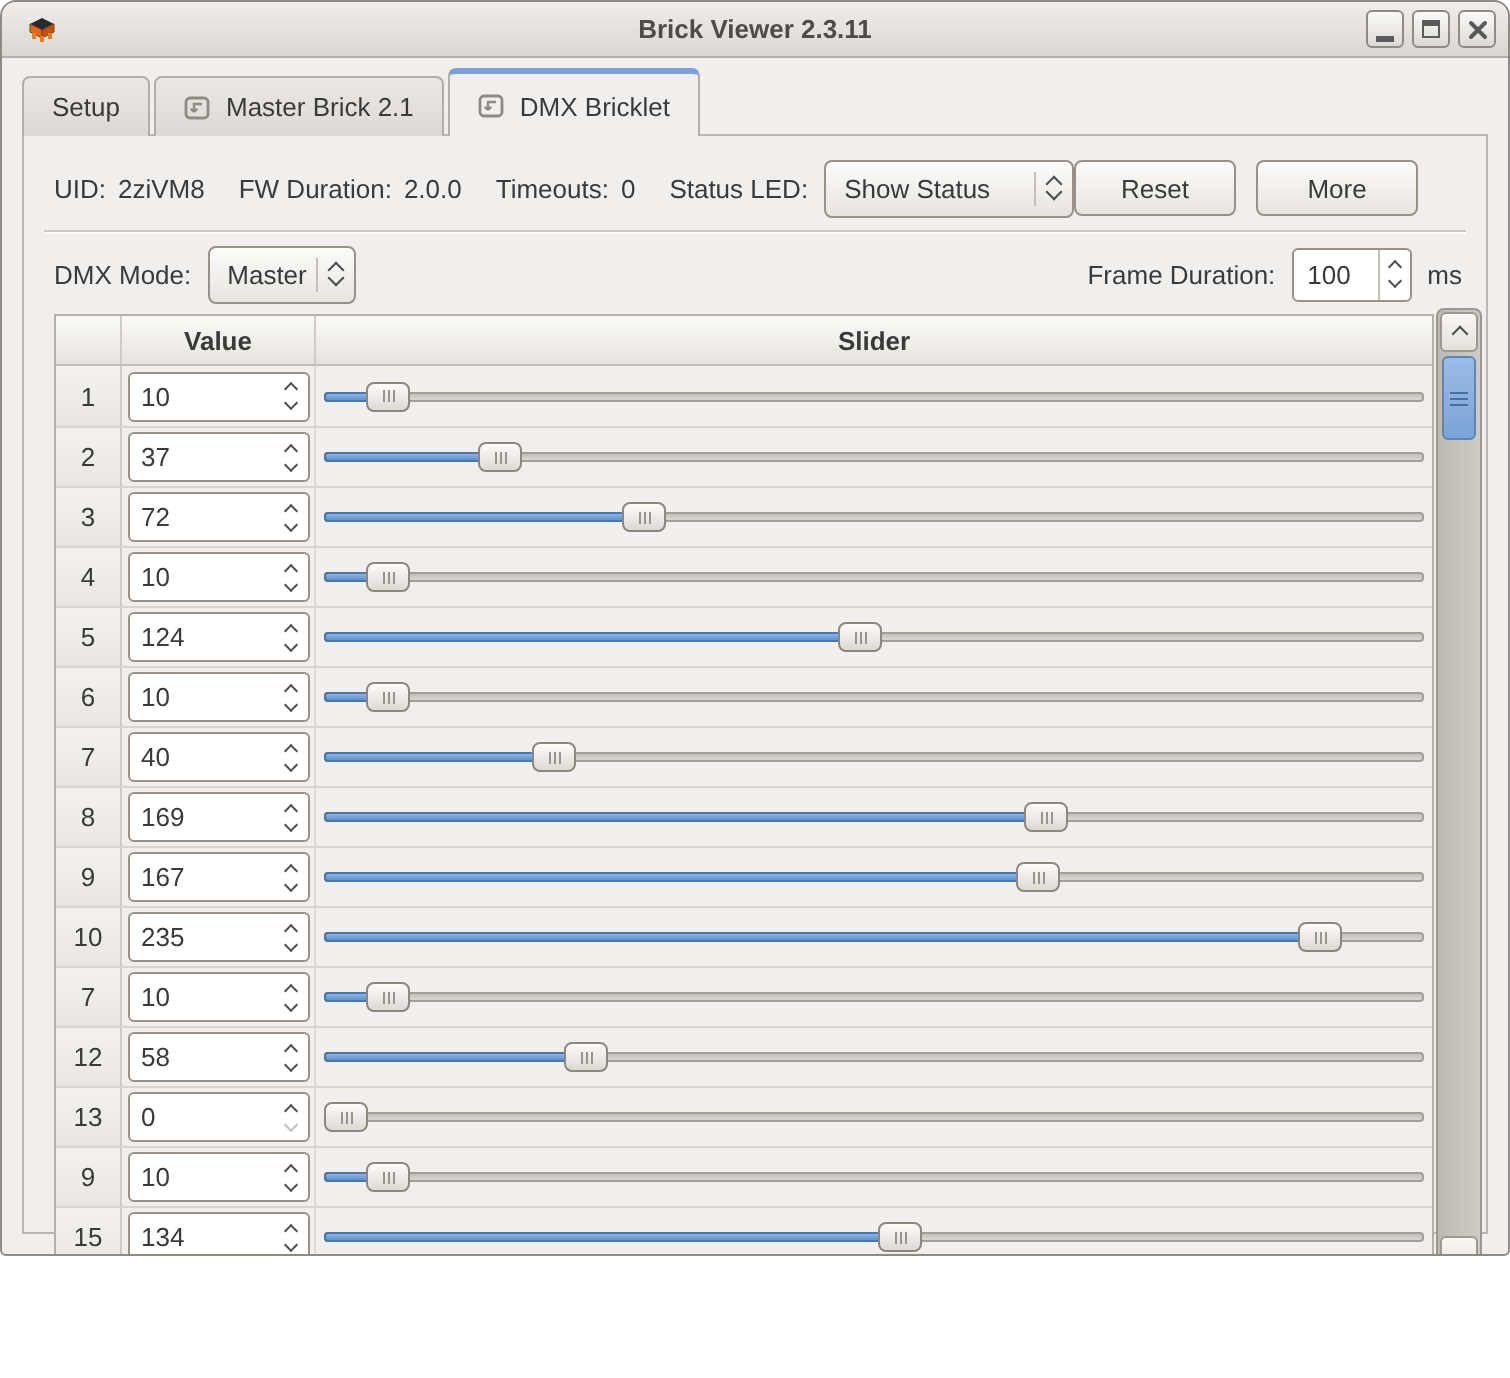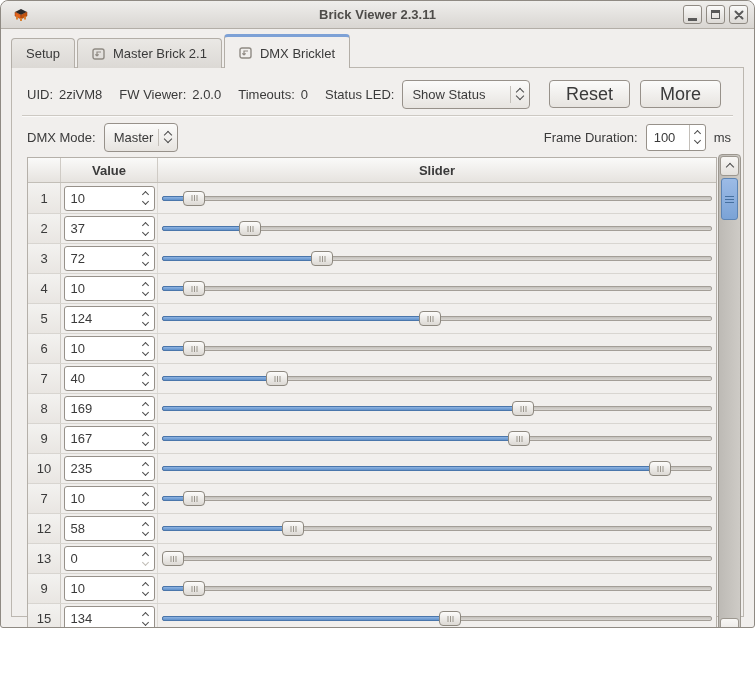--- a/index.html
+++ b/index.html
@@ -42,21 +42,21 @@
   .combo{display:flex;align-items:center;height:29px;
     background:linear-gradient(#fbfbfa,#e7e4e0);border:1px solid #97918a;border-radius:4px;
     padding:0 6px 0 9px;}
   .combo .sep{width:1px;height:17px;background:#c3bfb9;margin:0 6px 0 8px;}
   .chevs{display:flex;flex-direction:column;align-items:center;}
   .chev{width:6px;height:6px;border-right:1.6px solid #4c4c4c;border-bottom:1.6px solid #4c4c4c;}
   .chev.up{transform:rotate(-135deg);margin-bottom:-1px;}
   .chev.down{transform:rotate(45deg);margin-top:-1px;}
   .push-btn{height:28px;min-width:81px;padding:0 16px;
     background:linear-gradient(#fbfbfa,#e7e4e0);border:1px solid #97918a;border-radius:4px;
-    font-family:inherit;font-size:18px;color:#3a3a3a;display:flex;align-items:center;justify-content:center;}
+    font-family:inherit;font-size:13px;color:#3a3a3a;display:flex;align-items:center;justify-content:center;}
   .hsep{position:absolute;left:10px;right:10px;top:47px;height:1px;background:#cdc9c3;
     box-shadow:0 1px 0 #fbfaf9;}
   
   .dmx-row{position:absolute;left:15px;right:12px;top:54px;height:30px;
     display:flex;align-items:center;gap:8px;}
   .spacer{flex:1;}
   .spinbox-fd{display:flex;align-items:stretch;height:27px;width:60px;
     background:#fff;border:1px solid #97918a;border-radius:3px;overflow:hidden;}
   .spinbox-fd .num{flex:1;display:flex;align-items:center;padding-left:7px;}
   .spin-arrows{width:16px;display:flex;flex-direction:column;align-items:center;justify-content:center;
@@ -160,39 +160,39 @@
   </div>
 
   <div class="frame">
 
     <div class="info-row">
       <span class="pair">
         <span class="lbl">UID:</span>
         <span>2ziVM8</span>
       </span>
       <span class="pair">
-        <span class="lbl">FW Viewer:</span>
+        <span class="lbl">FW Duration:</span>
         <span>2.0.0</span>
       </span>
       <span class="pair">
         <span class="lbl">Timeouts:</span>
         <span>0</span>
       </span>
       <span class="lbl" style="margin-right:8px">Status LED:</span>
       <div class="combo" style="width:128px">
         <span>Show Status</span>
         <span class="sep" style="margin-left:auto"></span>
         <span class="chevs">
           <span class="chev up"></span>
             <span class="chev down"></span>
         </span>
       </div>
       <span class="spacer"></span>
       <button class="push-btn" style="margin-right:10px">Reset</button>
-      <button class="push-btn" style="margin-right:2px">More</button>
+      <button class="push-btn" style="margin-right:14px">More</button>
     </div>
 
     <div class="hsep"></div>
 
     <div class="dmx-row">
       <span class="lbl">DMX Mode:</span>
       <div class="combo" style="width:74px">
         <span>Master</span>
         <span class="sep" style="margin-left:auto"></span>
         <span class="chevs">

